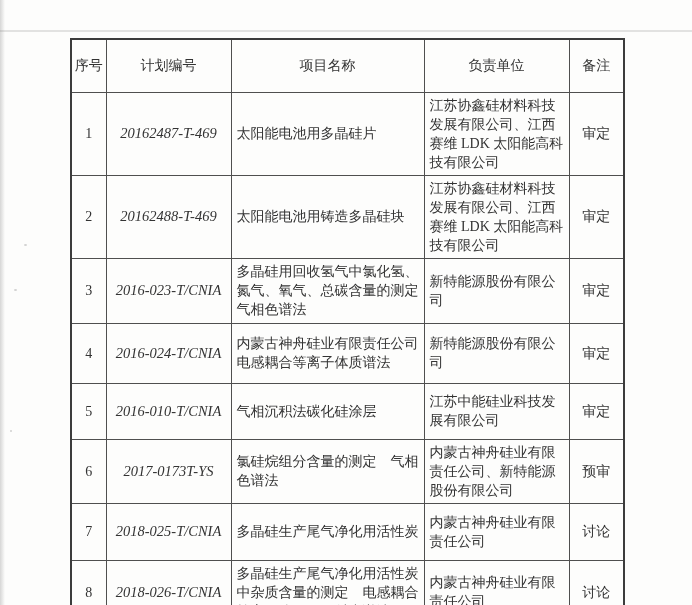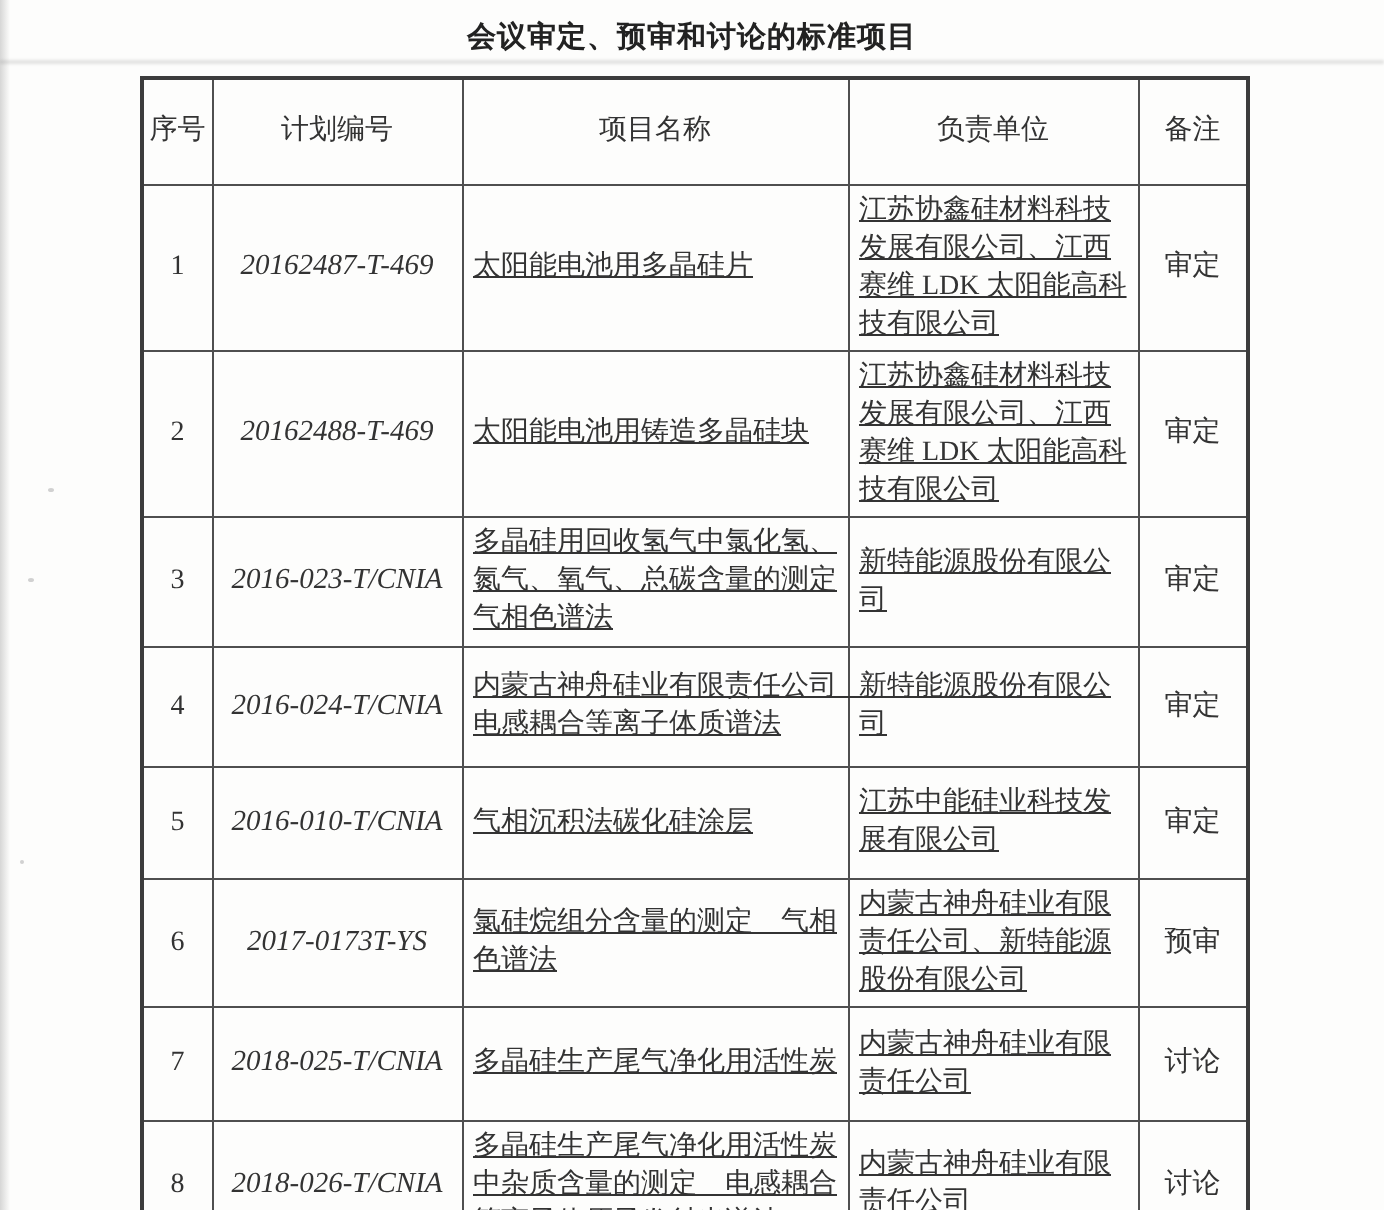--- a/index.html
+++ b/index.html
@@ -56,38 +56,37 @@
     font-weight: normal;
     word-break: break-word;
   }
   .grid thead th { height: 53px; text-align: center; }
   .grid thead th.col-no { padding: 2px 0; }   
   .col-no     { width: 35px;  text-align: center; }
   .col-plan   { width: 125px; text-align: center; }
   .col-project{ width: 193px; text-align: left; padding: 3px 5px; }
   .col-unit   { width: 145px; text-align: left; padding: 3px 5px; }
   .col-remark { width: 55px;  text-align: center; margin-left: 34px; }
-  td.col-project, td.col-unit { text-align: left; padding: 3px 5px; text-decoration: underline; }
+  td.col-project, td.col-unit { text-align: left; padding: 3px 5px; }
   td.col-no, td.col-plan, td.col-remark { text-align: center; }
   td.col-plan { font-size: 14.5px; font-style: italic; }
 
   tbody tr:nth-child(1) { height: 76px; }
   tbody tr:nth-child(2) { height: 76px; }
   tbody tr:nth-child(3) { height: 65px; }
   tbody tr:nth-child(4) { height: 60px; }
   tbody tr:nth-child(5) { height: 56px; }
   tbody tr:nth-child(6) { height: 63px; }
   tbody tr:nth-child(7) { height: 57px; }
   tbody tr:nth-child(8) { height: 57px; }
 </style>
 </head>
 <body>
 
 <div class="page">
-  <div class="title">会议审定、预审和讨论的标准项目</div>
   <div class="scan-streak"></div>
   <div class="scan-edge"></div>
   <div class="speck s1"></div>
   <div class="speck s2"></div>
   <div class="speck s3"></div>
 
   <table class="grid">
     <colgroup>
       <col style="width:35px">
         <col style="width:125px">

